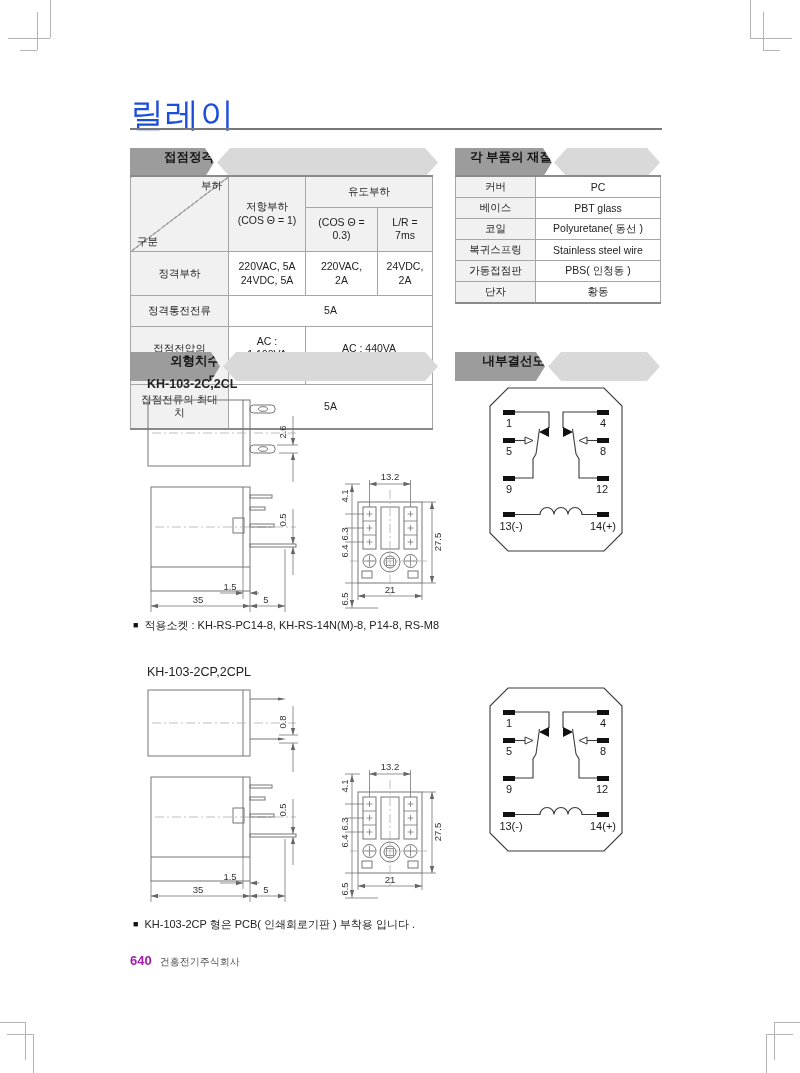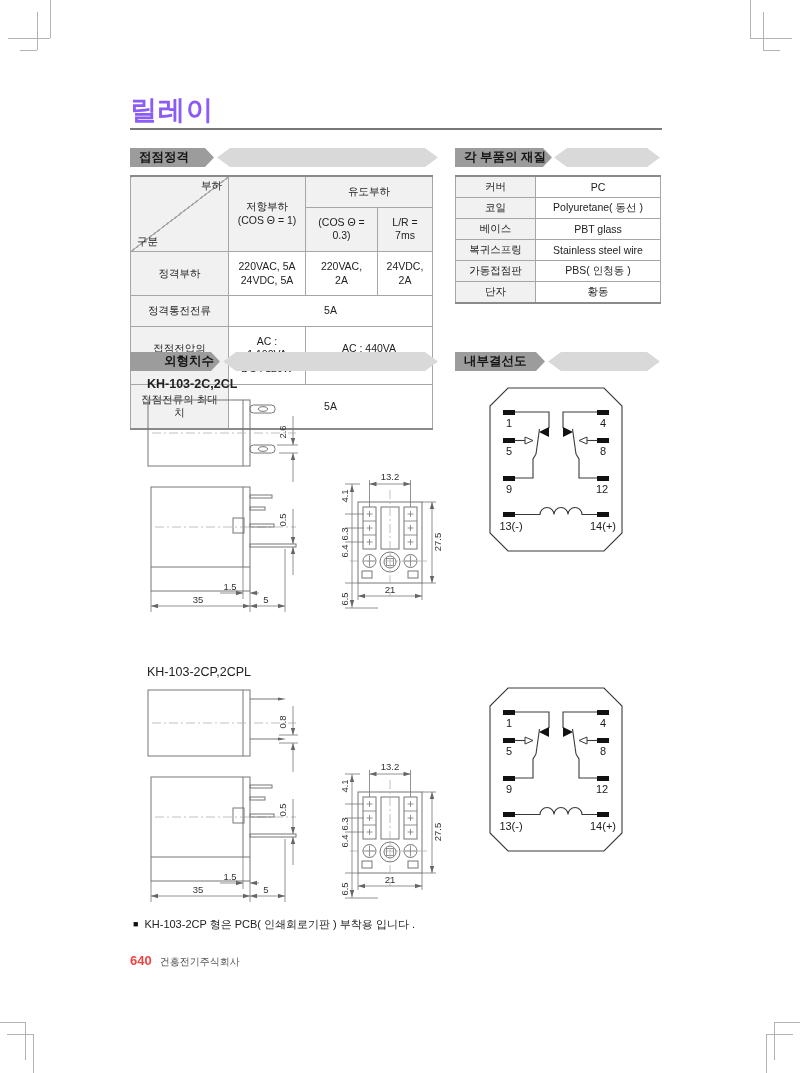--- a/index.html
+++ b/index.html
@@ -2,24 +2,24 @@
 <html><head>
 <meta charset="utf-8">
 <style>
   html,body{margin:0;padding:0;background:#e8e8e8;}
   #page{position:relative;width:800px;height:1073px;background:#ffffff;overflow:hidden;
         font-family:"Liberation Sans","DejaVu Sans",sans-serif;color:#222;}
   .abs{position:absolute;}
   
   .cm{position:absolute;background:#b3b3b3;}
   
-  #title{left:130px;top:92px;font-size:27px;font-weight:bold;color:#8b5cf6;letter-spacing:1px;}
+  #title{left:130px;top:92px;font-size:34px;font-weight:normal;color:#1d4ed8;letter-spacing:1px;}
   #title-rule{left:130px;top:128px;width:532px;height:2px;background:#787878;}
   
-  .banner{position:absolute;height:19px;box-sizing:border-box;}
+  .banner{position:absolute;height:29px;box-sizing:border-box;text-align:right;}
   .banner.dark{background:#9c9c9c;color:#141414;font-size:12.5px;font-weight:bold;line-height:19px;
     padding-left:9px;clip-path:polygon(0 0,calc(100% - 9px) 0,100% 50%,calc(100% - 9px) 100%,0 100%);}
   .banner.light{background:#d9d9d9;
     clip-path:polygon(13px 0,calc(100% - 13px) 0,100% 50%,calc(100% - 13px) 100%,13px 100%,0 50%);}
   
   table{border-collapse:collapse;position:absolute;table-layout:fixed;}
   #rating-table{left:130px;top:175px;font-size:10.5px;}
   #rating-table td{border:1px solid #a6a6a6;text-align:center;padding:8px;line-height:1.3;color:#222;}
   #rating-table{border-top:2px solid #8a8a8a;border-bottom:2px solid #8a8a8a;}
   #rating-table td.shaded{background:#f1f1f1;}
@@ -28,21 +28,21 @@
   .diag-top{position:absolute;top:2px;right:6px;}
   .diag-bot{position:absolute;bottom:2px;left:6px;}
   #materials-table{left:455px;top:175px;font-size:10.5px;border-top:2px solid #8a8a8a;border-bottom:2px solid #8a8a8a;}
   #materials-table td{border:1px solid #a6a6a6;text-align:center;padding:0;height:20px;}
   #materials-table td.part{background:#f1f1f1;}
   
   .model-label{position:absolute;font-size:12.5px;color:#222;}
   .note{position:absolute;font-size:11px;color:#222;}
   .note .bullet{font-size:9px;margin-right:6px;vertical-align:1px;color:#111;}
   #footer{left:130px;top:953px;font-size:10px;color:#555;}
-  #footer .pg{font-size:13px;font-weight:bold;color:#ef4444;margin-right:8px;}
+  #footer .pg{font-size:13px;font-weight:bold;color:#a21caf;margin-right:8px;}
   
   .ln{stroke:#777;fill:none;stroke-width:1;}
   .thin{stroke:#777;fill:none;stroke-width:0.8;}
   .cl{stroke:#b0b0b0;fill:none;stroke-width:0.8;stroke-dasharray:9 3 2 3;}
   .ah{fill:#666;stroke:none;}
   .dimtxt{font-size:9.5px;fill:#333;font-family:"Liberation Sans",sans-serif;}
   .wln{stroke:#3a3a3a;fill:none;stroke-width:1.1;}
   .wfill{fill:#111;stroke:none;}
   .wopen{fill:#fff;stroke:#3a3a3a;stroke-width:1;}
   .wtxt{font-size:11px;fill:#1a1a1a;font-family:"Liberation Sans",sans-serif;}
@@ -147,26 +147,26 @@
     <colgroup>
         <col style="width:80px">
         <col style="width:125px">
       </colgroup>
     <tbody>
         <tr>
       <td class="part"><span>커버</span></td>
       <td><span>PC</span></td>
         </tr>
     <tr>
+      <td class="part"><span>베이스</span></td>
+      <td><span>PBT glass</span></td>
+        </tr>
+    <tr>
       <td class="part"><span>코일</span></td>
       <td><span>Polyuretane( 동선 )</span></td>
-        </tr>
-    <tr>
-      <td class="part"><span>베이스</span></td>
-      <td><span>PBT glass</span></td>
         </tr>
     <tr>
       <td class="part"><span>복귀스프링</span></td>
       <td><span>Stainless steel wire</span></td>
         </tr>
     <tr>
       <td class="part"><span>가동접점판</span></td>
       <td><span>PBS( 인청동 )</span></td>
         </tr>
     <tr>
@@ -334,20 +334,23 @@
       <text class="wtxt" x="23" y="43" text-anchor="middle">1</text>
       <text class="wtxt" x="117" y="43" text-anchor="middle">4</text>
       <text class="wtxt" x="23" y="71" text-anchor="middle">5</text>
       <text class="wtxt" x="117" y="71" text-anchor="middle">8</text>
       <text class="wtxt" x="23" y="109" text-anchor="middle">9</text>
       <text class="wtxt" x="116" y="109" text-anchor="middle">12</text>
       <text class="wtxt" x="25" y="146" text-anchor="middle">13(-)</text>
       <text class="wtxt" x="117" y="146" text-anchor="middle">14(+)</text>
     </g>
   </svg>
+  <div class="note" style="left:133px;top:618px;">
+    <span class="bullet">■</span><span>적용소켓 : KH-RS-PC14-8, KH-RS-14N(M)-8, P14-8, RS-M8</span>
+  </div>
 
   <div class="model-label" style="left:147px;top:665px;">KH-103-2CP,2CPL</div>
   <svg class="abs dimsvg" style="left:138px;top:684px;" width="335" height="224" viewBox="0 0 335 224">
     <use href="#sym-top-wire"></use>
     <use href="#sym-main"></use>
     <g>
       <text class="dimtxt" x="148" y="38" text-anchor="middle" transform="rotate(-90 148 38)">0.8</text>
       <text class="dimtxt" x="148" y="126" text-anchor="middle" transform="rotate(-90 148 126)">0.5</text>
       <text class="dimtxt" x="92" y="196" text-anchor="middle">1.5</text>
       <text class="dimtxt" x="60" y="209" text-anchor="middle">35</text>

